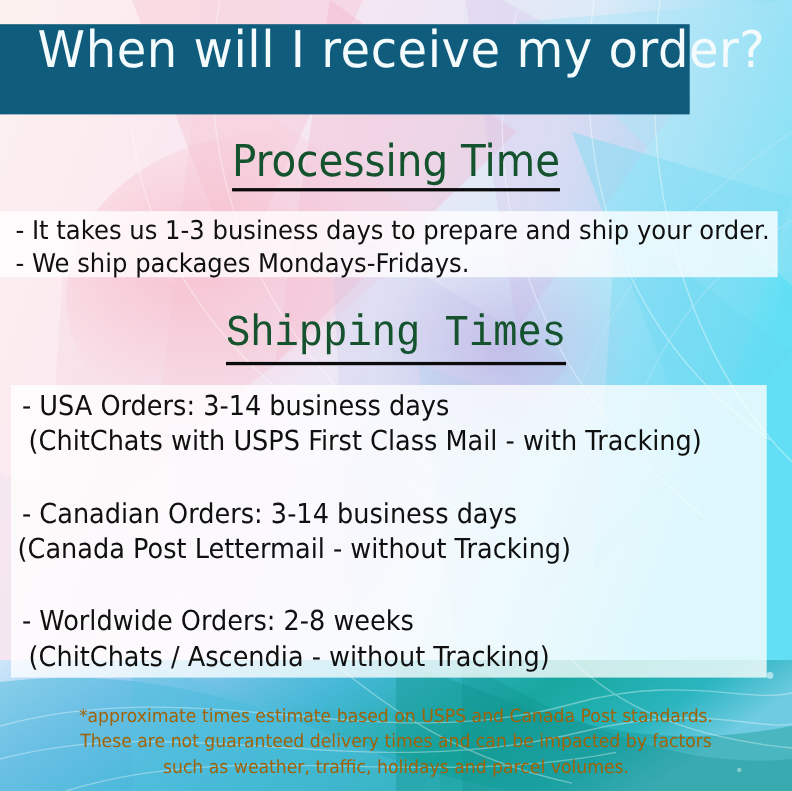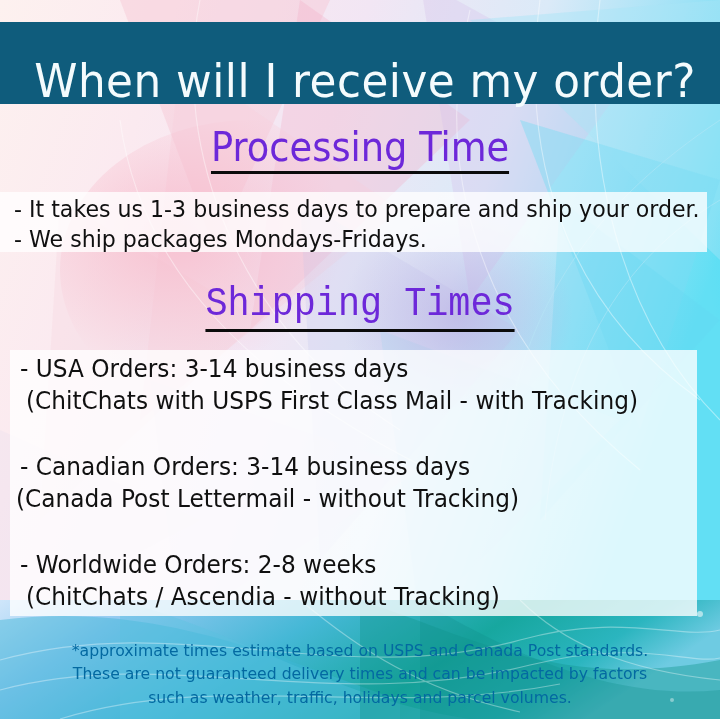--- a/index.html
+++ b/index.html
@@ -25,25 +25,25 @@
     inset: 0;
     width: 720px;
     height: 719px;
   }
 
   
   .header-band {
     position: absolute;
     left: 0;
     top: 22px;
-    width: 720px;
+    width: 627px;
     height: 82px;
     background: #0f5c7c;
     display: flex;
-    align-items: flex-end;
+    align-items: flex-start;
     z-index: 6;
   }
   .header-title {
     color: #f4fbfd;
     font-family: "DejaVu Sans", sans-serif;
     font-size: 46px;
     font-weight: 400;
     letter-spacing: 0.5px;
     padding-left: 36px;
     line-height: 1;
@@ -59,21 +59,21 @@
     z-index: 5;
   }
 
   .section-heading {
     position: absolute;
     width: 100%;
     text-align: center;
     font-family: "DejaVu Sans", sans-serif;
     font-size: 40px;
     font-weight: 400;
-    color: #6d28d9;
+    color: #14532d;
     line-height: 1;
     white-space: nowrap;
   }
   .section-heading span {
     display: inline-block;
     border-bottom: 3px solid #0b0b0b;
     padding-bottom: 4px;
     transform: scaleX(0.92);
   }
 
@@ -124,21 +124,21 @@
 
   
   .footnote {
     position: absolute;
     left: 0;
     top: 639px;
     width: 720px;
     text-align: center;
     font-family: "DejaVu Sans", sans-serif;
     font-size: 16.5px;
-    color: #0369a1;
+    color: #a16207;
     line-height: 1.42;
     z-index: 5;
   }
   .footnote div {
     transform: scaleX(0.95);
     white-space: nowrap;
   }
 </style>
 </head>
 <body>

